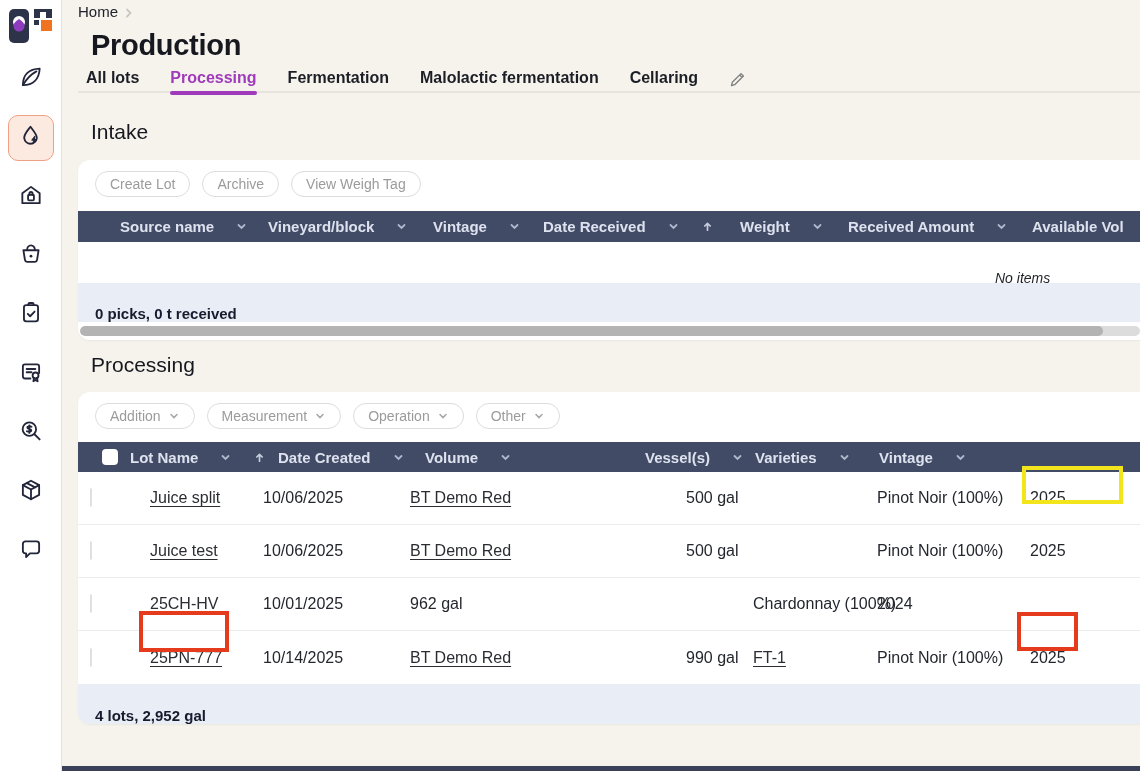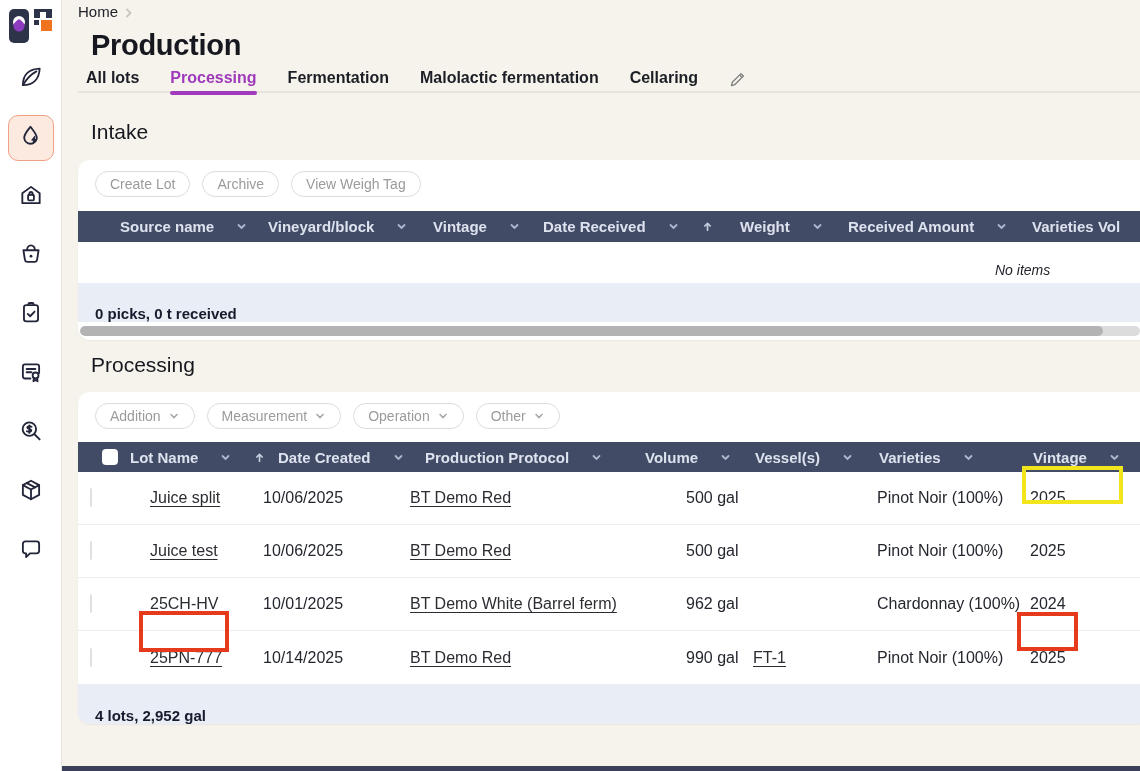--- a/index.html
+++ b/index.html
@@ -57,21 +57,21 @@
   .ihead .hcell:nth-child(7){padding-left:4px}
   .phead .hcell:nth-child(1){padding-left:12px}
   .phead .hcell:nth-child(2){padding-left:10px}
   .phead .hcell:nth-child(3){padding-left:20px}
   .phead .hcell:nth-child(4){padding-left:17px}
   .phead .hcell:nth-child(5){padding-left:7px}
   .phead .hcell:nth-child(6){padding-left:10px}
   .phead .hcell:nth-child(7){padding-left:26px}
   .phead .hcell:nth-child(8){padding-left:25px}
   .empty-row { height:41px; background:#fff; position:relative; }
-  .empty-text { position:absolute; left:917px; top:20px; font-size:14px; font-style:italic; color:#1f2128; }
+  .empty-text { position:absolute; left:917px; top:28px; font-size:14px; font-style:italic; color:#1f2128; }
   .summary-row { height:39px; background:#e9edf5; display:flex; align-items:flex-end; padding-left:17px; font-size:15px; font-weight:700; color:#161b2e; }
   .summary-row.proc { height:40px; }
   .hscroll { height:18px; display:flex; align-items:center; padding:0 0 0 2px; background:#fff; }
   .hscroll-track { width:100%; height:10px; background:#dcdcdc; border-radius:5px; overflow:hidden; }
   .hscroll-thumb { width:96.5%; height:10px; background:#b3b3b3; border-radius:5px; }
   .prow { display:grid; grid-template-columns:42px 138px 150px 230px 107px 108px 155px 270px; width:1200px; height:53px; align-items:center; background:#fff; }
   .prow.sep { border-bottom:1px solid #ededed; }
   .cell { font-size:16px; color:#25272f; white-space:nowrap; }
   .prow .cell:nth-child(2){padding-left:30px}
   .prow .cell:nth-child(3){padding-left:5px}
@@ -237,21 +237,21 @@
             <path d="M3.5 5 L6.5 8 L9.5 5" stroke="#aeb7cc" stroke-width="1.8" fill="none" stroke-linecap="round"></path>
           </svg>
       </div>
       <div class="hcell">
         <span>Received Amount</span>
         <svg class="chev-svg" width="13" height="13" viewBox="0 0 13 13">
             <path d="M3.5 5 L6.5 8 L9.5 5" stroke="#aeb7cc" stroke-width="1.8" fill="none" stroke-linecap="round"></path>
           </svg>
       </div>
       <div class="hcell">
-        <span>Varieties Vol</span>
+        <span>Available Vol</span>
       </div>
     </div>
 
     <div class="empty-row">
       <span class="empty-text">No items</span>
     </div>
 
     <div class="summary-row">
       <span>0 picks, 0 t received</span>
     </div>
@@ -301,26 +301,20 @@
         <span>Lot Name</span>
         <svg class="chev-svg" width="13" height="13" viewBox="0 0 13 13">
             <path d="M3.5 5 L6.5 8 L9.5 5" stroke="#aeb7cc" stroke-width="1.8" fill="none" stroke-linecap="round"></path>
           </svg>
         <svg class="arrow-svg" width="13" height="13" viewBox="0 0 13 13">
             <path d="M6.5 10.2 V3.5 M3.8 6 L6.5 3.3 L9.2 6" stroke="#c6cddd" stroke-width="1.7" fill="none" stroke-linecap="round" stroke-linejoin="round"></path>
           </svg>
       </div>
       <div class="hcell">
         <span>Date Created</span>
-        <svg class="chev-svg" width="13" height="13" viewBox="0 0 13 13">
-            <path d="M3.5 5 L6.5 8 L9.5 5" stroke="#aeb7cc" stroke-width="1.8" fill="none" stroke-linecap="round"></path>
-          </svg>
-      </div>
-      <div class="hcell">
-        <span>Production Protocol</span>
         <svg class="chev-svg" width="13" height="13" viewBox="0 0 13 13">
             <path d="M3.5 5 L6.5 8 L9.5 5" stroke="#aeb7cc" stroke-width="1.8" fill="none" stroke-linecap="round"></path>
           </svg>
       </div>
       <div class="hcell">
         <span>Volume</span>
         <svg class="chev-svg" width="13" height="13" viewBox="0 0 13 13">
             <path d="M3.5 5 L6.5 8 L9.5 5" stroke="#aeb7cc" stroke-width="1.8" fill="none" stroke-linecap="round"></path>
           </svg>
       </div>
@@ -363,21 +357,20 @@
       <div class="cell">500 gal</div>
       <div class="cell"></div>
       <div class="cell">Pinot Noir (100%)</div>
       <div class="cell">2025</div>
     </div>
 
     <div class="prow sep">
       <div class="cell"><span class="checkbox"></span></div>
       <div class="cell"><span class="link">25CH-HV</span></div>
       <div class="cell">10/01/2025</div>
-      <div class="cell"><span class="link">BT Demo White (Barrel ferm)</span></div>
       <div class="cell">962 gal</div>
       <div class="cell"></div>
       <div class="cell">Chardonnay (100%)</div>
       <div class="cell">2024</div>
     </div>
 
     <div class="prow">
       <div class="cell"><span class="checkbox"></span></div>
       <div class="cell"><span class="link">25PN-777</span></div>
       <div class="cell">10/14/2025</div>

